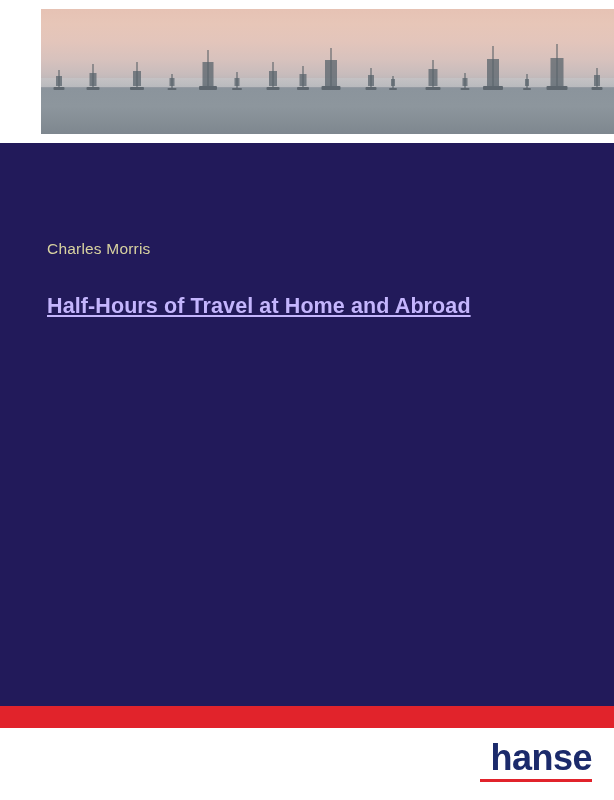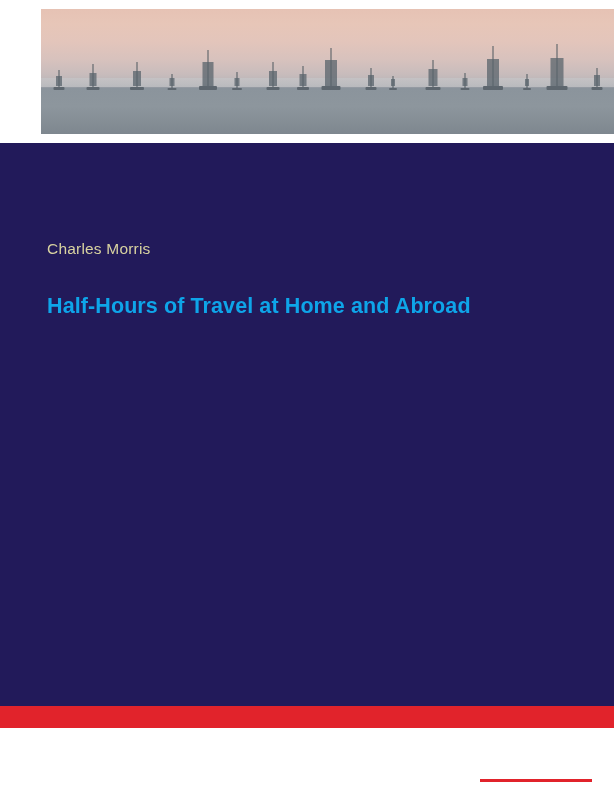--- a/index.html
+++ b/index.html
@@ -114,23 +114,24 @@
     color: #d8d2a0;
     letter-spacing: 0.2px;
   }
   .title {
     position: absolute;
     left: 47px;
     top: 293px;
     width: 520px;
     font-size: 21.5px;
     font-weight: bold;
-    color: #0ea5e9;
+    color: #c4b5fd;
     line-height: 1.3;
     letter-spacing: 0.1px;
+    text-decoration: underline;
   }
 
   
   .red-bar {
     position: absolute;
     left: 0;
     bottom: 72px;
     width: 614px;
     height: 22px;
     background: #e1232b;
@@ -261,15 +262,16 @@
     </div>
   </div>
 
   <div class="author">Charles Morris</div>
 
   <div class="title">Half-Hours of Travel at Home and Abroad</div>
 
   <div class="red-bar"></div>
   <div class="white-strip"></div>
 
+  <div class="logo">hanse</div>
   <div class="logo-underline"></div>
 
 </div>
 
 </body></html>

